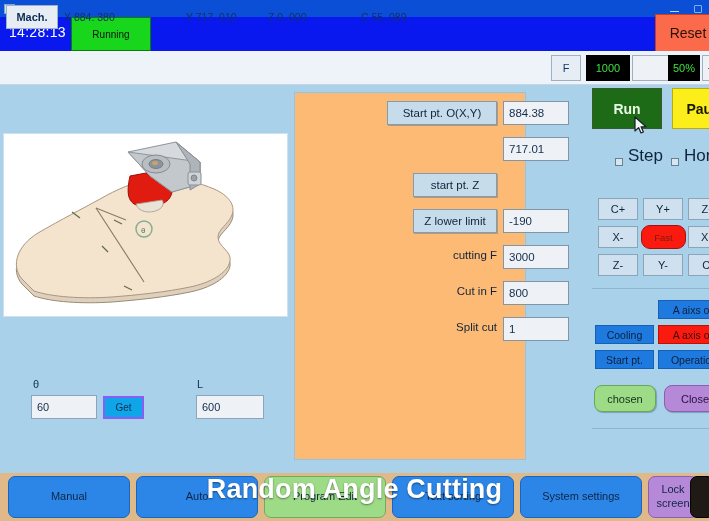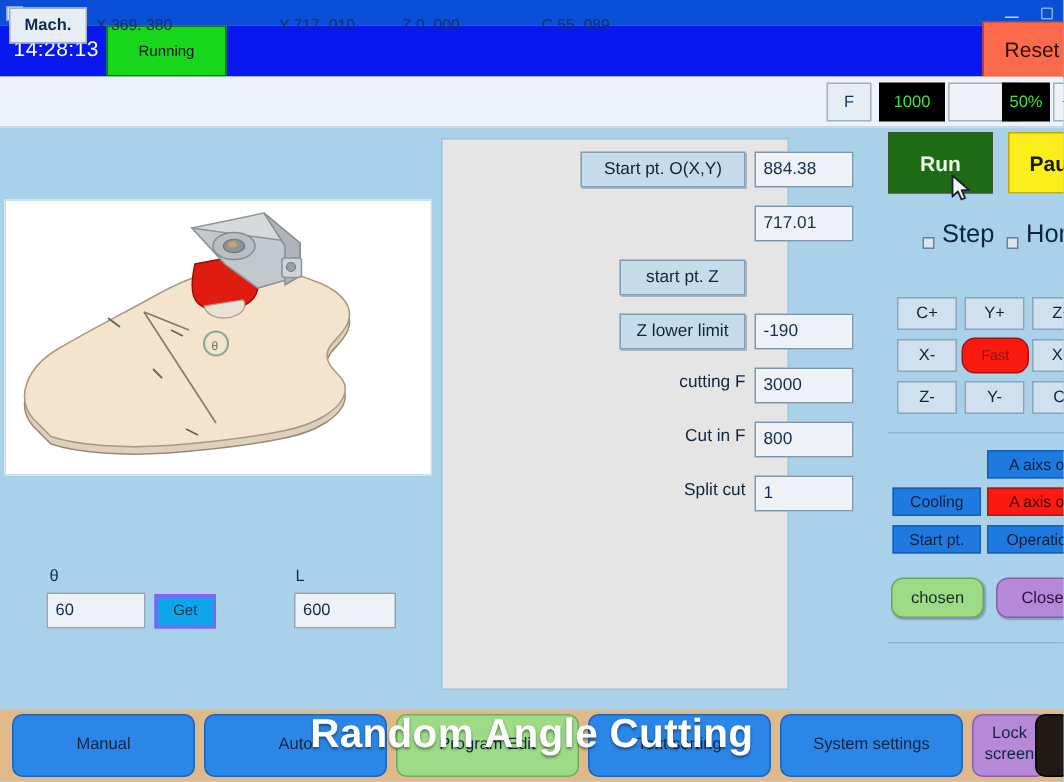--- a/index.html
+++ b/index.html
@@ -65,21 +65,21 @@
   .tinput{position:absolute;height:24px;background:#eef2f6;border:1px solid #8fa4b8;
           box-sizing:border-box;font-size:11px;color:#152c4c;display:flex;align-items:center;
           padding-left:5px;}
   .theta-i{left:31px;top:395px;width:66px;}
   .len-i{left:196px;top:395px;width:68px;}
   .getbtn{position:absolute;left:103px;top:396px;width:41px;height:23px;background:#0ea5e9;
           border:2px solid #8b5cf6;box-sizing:border-box;display:flex;align-items:center;
           justify-content:center;font-size:10px;color:#16304f;}
 
   
-  .paramcard{position:absolute;left:294px;top:92px;width:232px;height:368px;background:#e5e5e5;
+  .paramcard{position:absolute;left:294px;top:92px;width:232px;height:368px;background:#fdba74;
              border:1px solid #97c3de;box-sizing:border-box;}
   .pbtn{position:absolute;height:24px;background:#c6dceb;border:1px solid #7f9db3;
         box-sizing:border-box;display:flex;align-items:center;justify-content:center;
         font-size:11.5px;color:#10243c;box-shadow:1px 1px 0 rgba(60,90,115,.35);}
   .plabel{position:absolute;font-size:11.5px;color:#10243c;text-align:right;}
   .pinput{position:absolute;height:24px;background:#eef2f6;border:1px solid #8195a8;
           box-sizing:border-box;font-size:11.5px;color:#152c4c;display:flex;align-items:center;
           padding-left:5px;}
 
   
@@ -150,21 +150,21 @@
     </div>
   </div>
 
   <div class="statusband"></div>
   <div class="clock">14:28:13</div>
   <div class="runstate">Running</div>
   <div class="resetbtn">Reset</div>
 
   <div class="coordbar"></div>
   <div class="machbtn">Mach.</div>
-  <div class="axis ax-x">X 369. 380</div>
+  <div class="axis ax-x">X 884. 380</div>
   <div class="axis ax-y">Y 717. 010</div>
   <div class="axis ax-z">Z 0. 000</div>
   <div class="axis ax-c">C 55. 089</div>
   <div class="fbtn">F</div>
   <div class="lcd lcd-f">1000</div>
   <div class="stepbtn st-minus">-10</div>
   <div class="lcd lcd-p">50%</div>
   <div class="stepbtn st-plus">+</div>
 
   <div class="preview">

